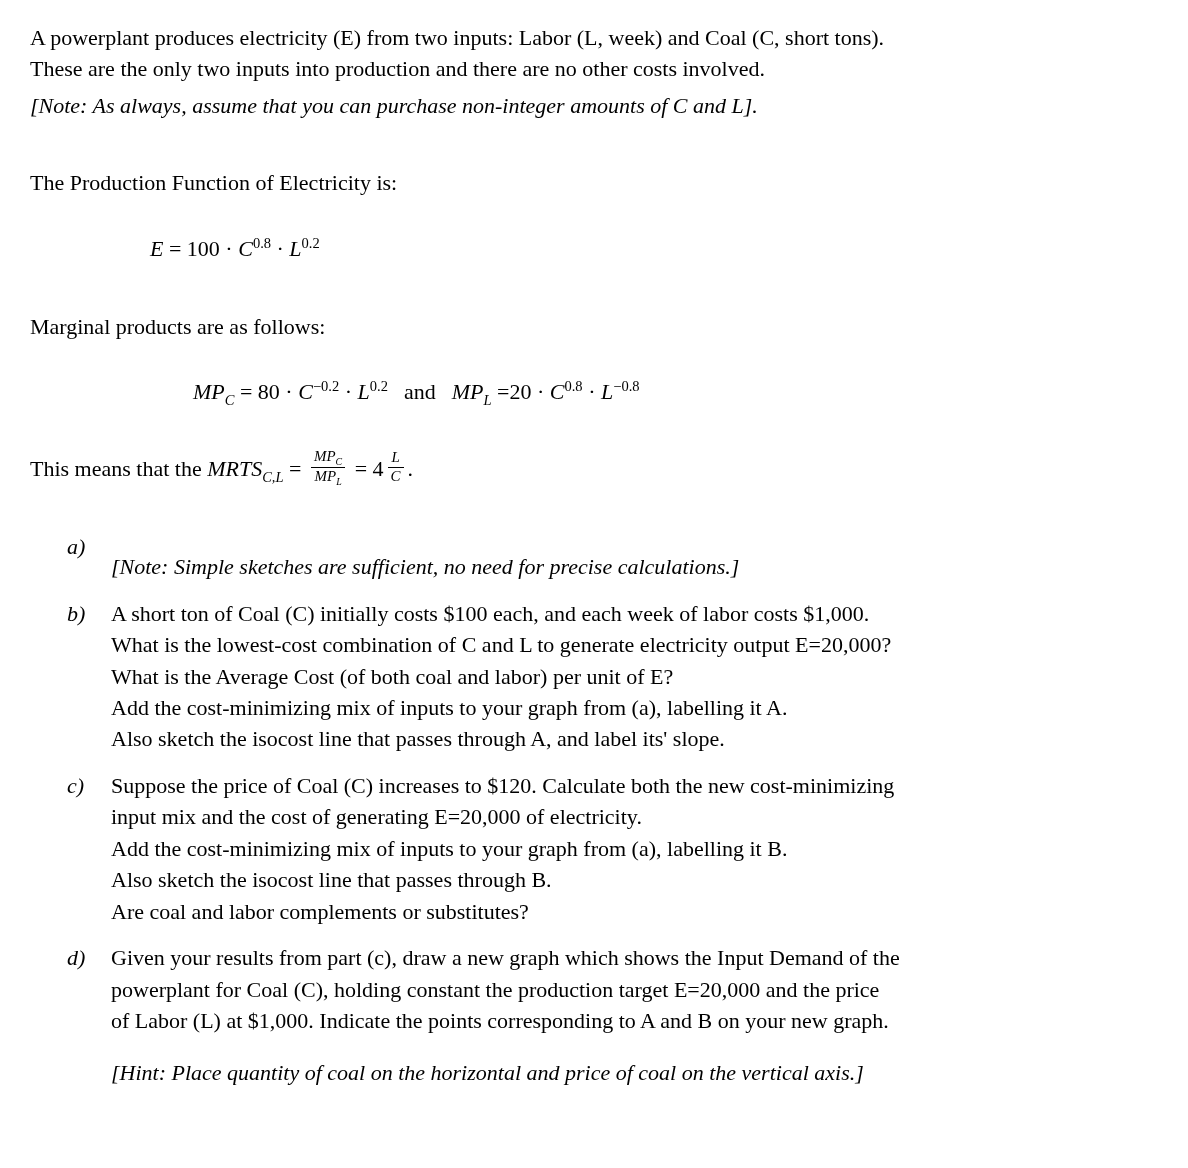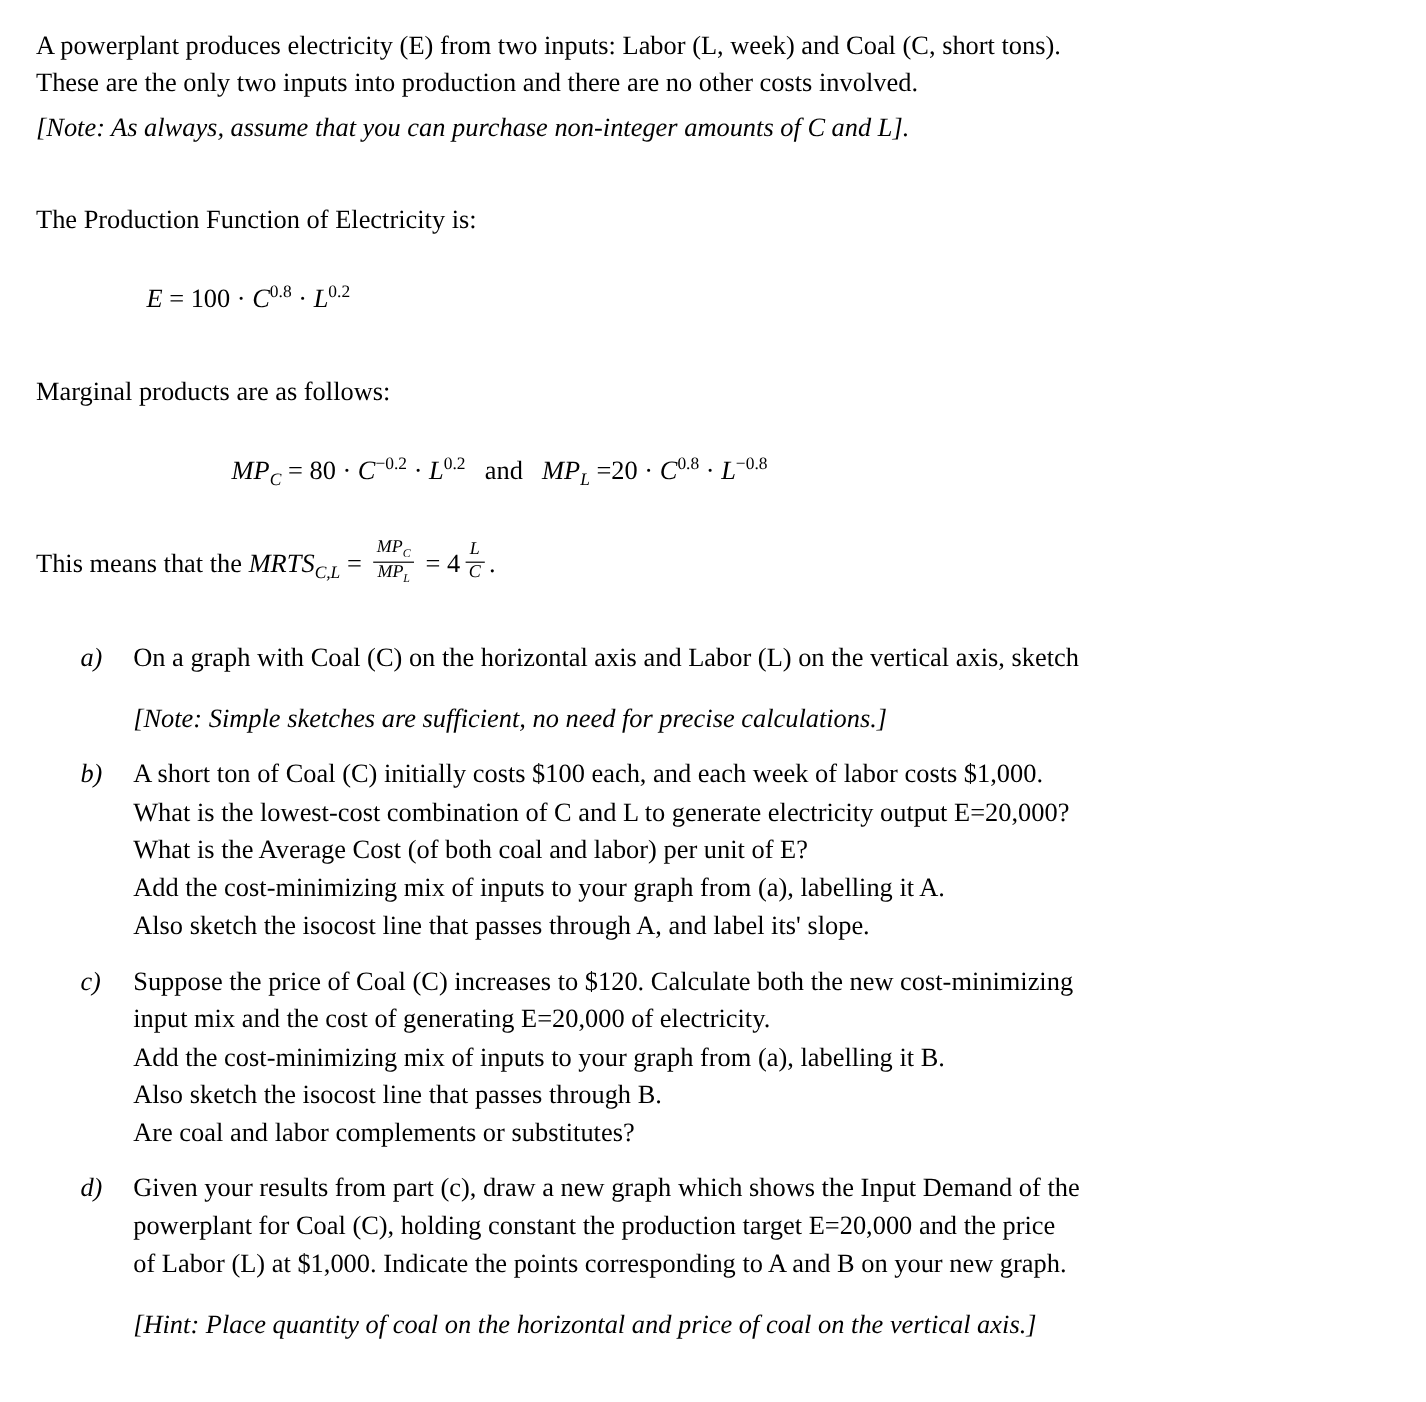--- a/index.html
+++ b/index.html
@@ -14,21 +14,21 @@
     color: #000000;
     background: #ffffff;
   }
   .line { display: block; }
   .italic { font-style: italic; margin-top: 20px; }
   .mi { font-style: italic; }
   sup { font-size: 0.66em; }
   sub { font-size: 0.66em; }
   .intro-note { margin-top: 5px; }
   .section-heading { margin-top: 46px; }
-  .formula { margin-top: 34px; margin-left: 92px; white-space: nowrap; }
+  .formula { margin-top: 34px; margin-left: 120px; white-space: nowrap; }
   .formula-marginal { margin-left: 163px; }
   .and-word { font-style: normal; margin: 0 16px; }
   .mrts-line { margin-top: 40px; }
   .frac {
     display: inline-block;
     vertical-align: middle;
     text-align: center;
     font-size: 0.68em;
     line-height: 1.2;
     margin: 0 4px;
@@ -61,21 +61,20 @@
 
   <div class="formula formula-marginal"><span class="mi">MP</span><sub class="mi">C</sub><span> = 80 · </span><span class="mi">C</span><sup>−0.2</sup><span> · </span><span class="mi">L</span><sup>0.2</sup><span class="and-word">and</span><span class="mi">MP</span><sub class="mi">L</sub><span> =20 · </span><span class="mi">C</span><sup>0.8</sup><span> · </span><span class="mi">L</span><sup>−0.8</sup></div>
 
   <div class="mrts-line"><span>This means that the </span><span class="mi">MRTS</span><sub class="mi">C,L</sub><span> = </span><span class="frac"><span class="num"><span class="mi">MP</span><sub class="mi">C</sub></span><span class="den"><span class="mi">MP</span><sub class="mi">L</sub></span></span><span> = 4</span><span class="frac"><span class="num mi">L</span><span class="den mi">C</span></span><span>.</span></div>
 
   <div class="qlist">
 
     <div class="qitem">
       <div class="qlabel">a)</div>
       <div class="qbody">
-        <div class="qline">On a graph with Coal (C) on the horizontal axis and Labor (L) on the vertical axis, sketch</div>
         <div class="qline italic">[Note: Simple sketches are sufficient, no need for precise calculations.]</div>
       </div>
     </div>
 
     <div class="qitem">
       <div class="qlabel">b)</div>
       <div class="qbody">
         <div class="qline">A short ton of Coal (C) initially costs $100 each, and each week of labor costs $1,000.</div>
         <div class="qline">What is the lowest-cost combination of C and L to generate electricity output E=20,000?</div>
         <div class="qline">What is the Average Cost (of both coal and labor) per unit of E?</div>

